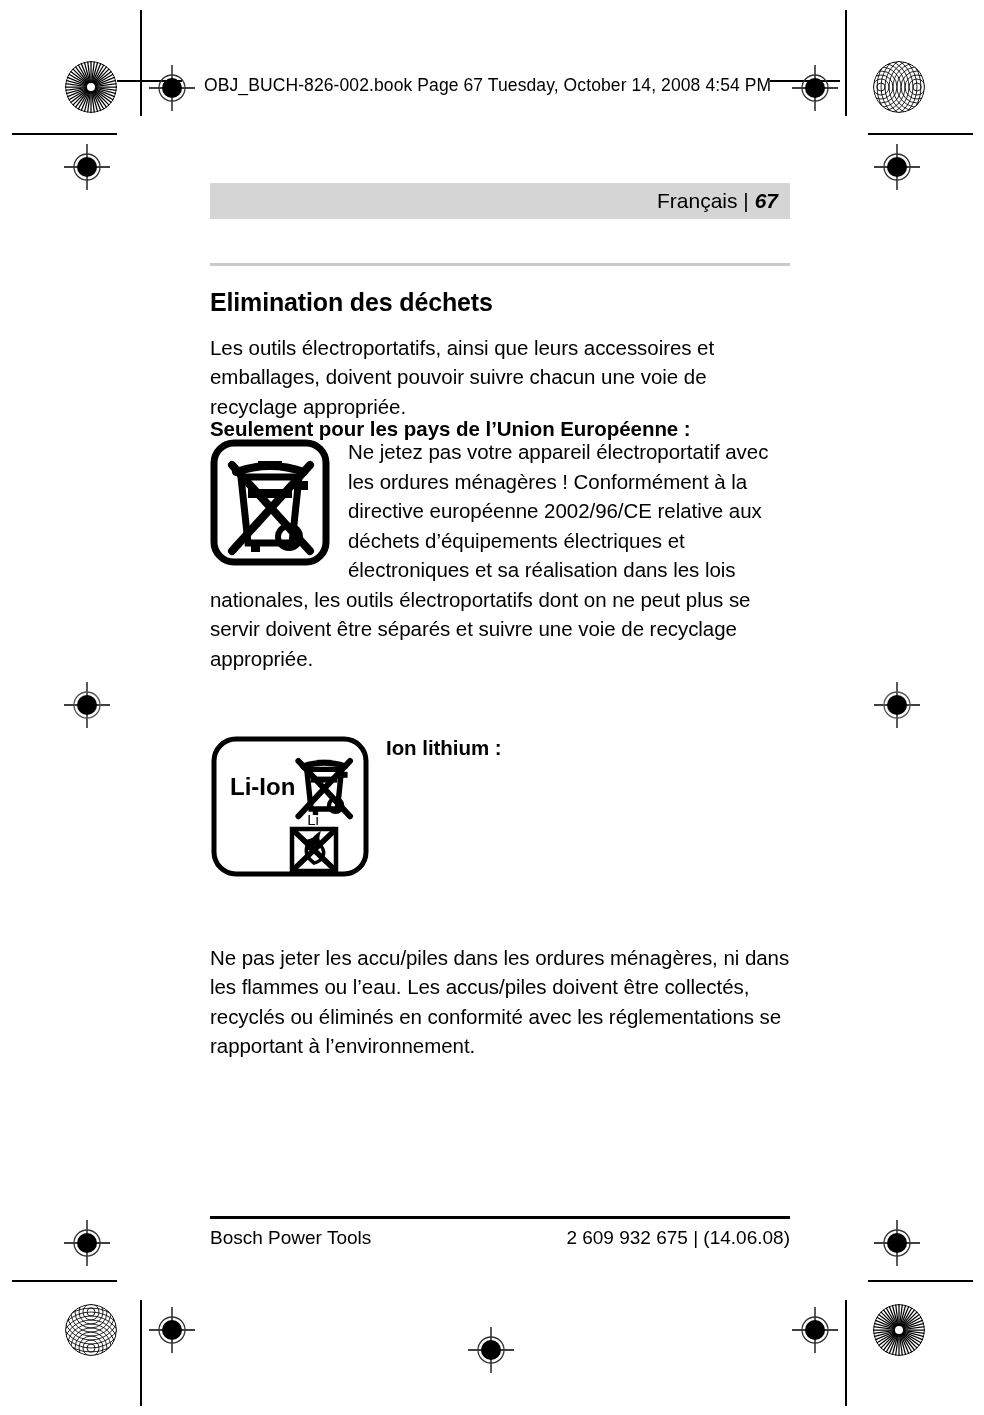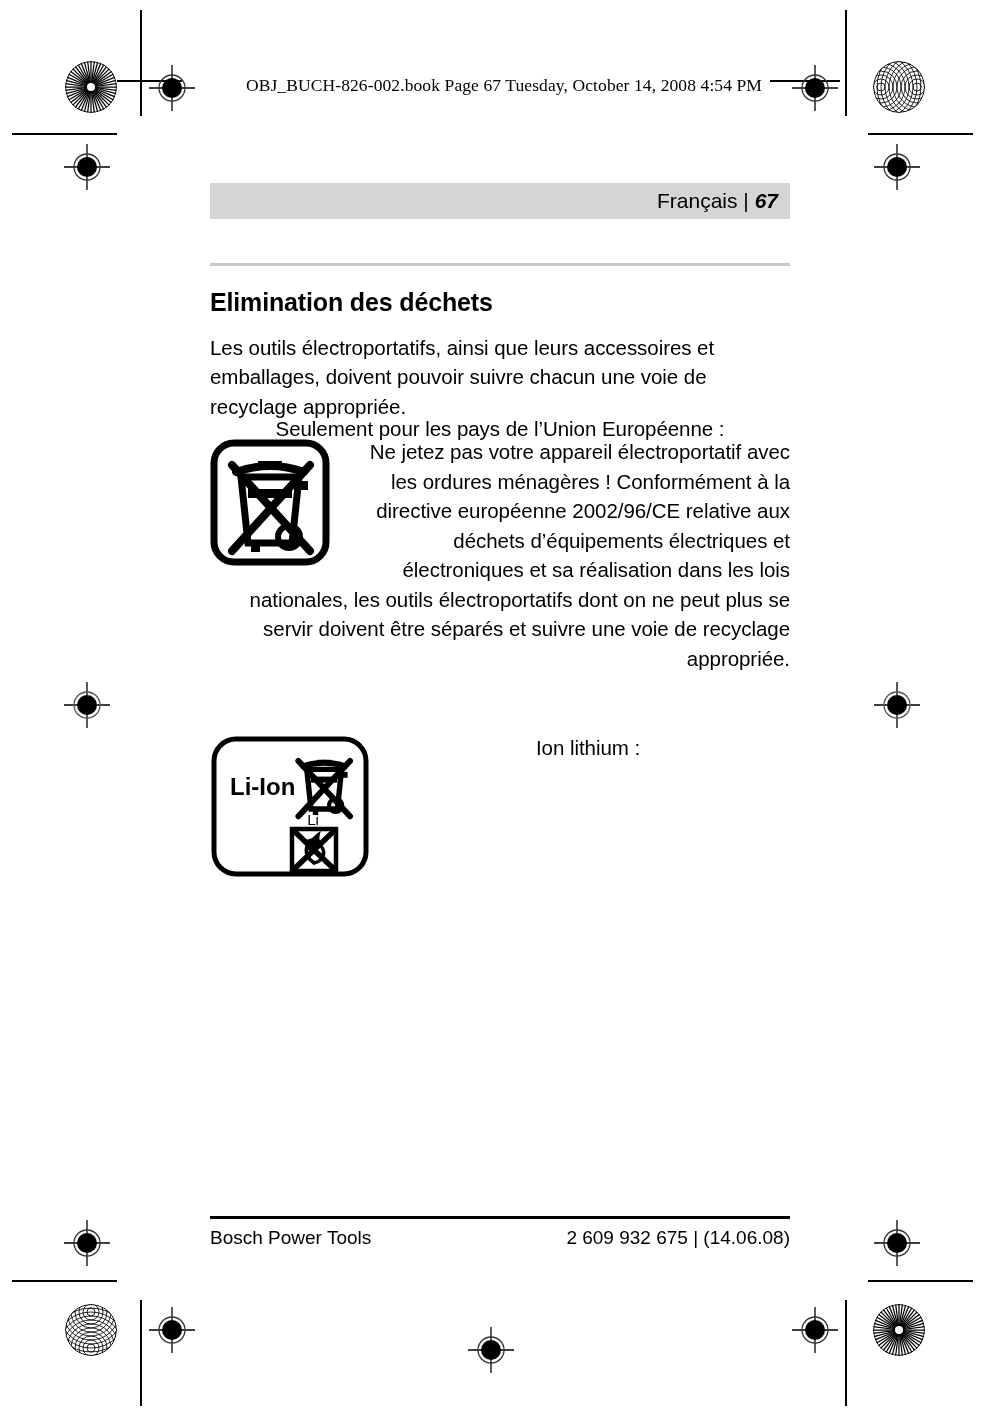--- a/index.html
+++ b/index.html
@@ -13,41 +13,41 @@
   .hline{height:1.5px;}
 
   .regmark{position:absolute;width:46px;height:46px;margin:-23px 0 0 -23px;}
   .regmark svg{display:block;}
 
   .dotcircle{position:absolute;width:52px;height:52px;margin:-26px 0 0 -26px;border-radius:50%;overflow:hidden;}
   .dotcircle svg{display:block;}
 
   
   .runhead{position:absolute;left:204px;top:75px;width:600px;
-           font-family:Liberation Serif, serif;
-           font-size:17.5px;letter-spacing:.1px;white-space:nowrap;text-align:center;}
+           font-family:Liberation Sans, sans-serif;
+           font-size:17.5px;letter-spacing:.1px;white-space:nowrap;}
   .runhead-rule{position:absolute;background:#000;height:1.5px;}
 
   
   .page{position:absolute;left:210px;top:0;width:580px;height:1415px;}
 
   .headband{position:absolute;left:0;top:183px;width:580px;height:36px;
             background:#d5d5d5;}
   .headband .label{position:absolute;right:12px;top:6px;font-size:21px;
             line-height:24px;white-space:nowrap;}
   .headband .label b{font-weight:bold;font-style:italic;}
 
   .toprule{position:absolute;left:0;top:263px;width:580px;height:2.5px;background:#c9c9c9;}
 
   .h1{position:absolute;left:0;top:271px;width:580px;font-size:25px;
       font-weight:bold;letter-spacing:-.15px;}
 
   .para{position:absolute;left:0;width:580px;font-size:20.5px;line-height:29.5px;
         letter-spacing:-.05px;}
-  .bold{font-weight:normal;text-align:center;}
+  .bold{font-weight:bold;}
 
   
   .figblock{position:absolute;left:0;width:580px;}
   .figbox{float:left;}
   .figtext{font-size:20.5px;line-height:29.5px;letter-spacing:-.05px;}
 
   
   .footrule{position:absolute;left:0;top:1216px;width:580px;height:2.5px;background:#000;}
   .footer{position:absolute;left:0;top:1227px;width:580px;font-size:19px;text-align:right;}
   .footer .fl{float:left;}
@@ -302,21 +302,21 @@
   </div>
 
   <div class="toprule"></div>
 
   <h1 class="h1">Elimination des déchets</h1>
 
   <p class="para" style="top:312px;">Les outils électroportatifs, ainsi que leurs accessoires et emballages, doivent pouvoir suivre chacun une voie de recyclage appropriée.</p>
 
   <p class="para bold" style="top:393px;">Seulement pour les pays de l’Union Européenne :</p>
 
-  <div class="figblock" style="top:437px;text-align:right;">
+  <div class="figblock" style="top:437px;">
     <div class="figbox" style="margin:2px 18px 4px 0;">
       <svg width="120" height="127" viewBox="0 0 120 127">
         <rect x="4" y="4" width="112" height="119" rx="20" ry="20" fill="none" stroke="#000" stroke-width="7"></rect>
 
         <path d="M31 38 L89 38 L82 104 L38 104 Z" fill="none" stroke="#000" stroke-width="7"></path>
 
         <path d="M26 33 Q60 21 94 33" fill="none" stroke="#000" stroke-width="8" stroke-linecap="round"></path>
         <rect x="48" y="22" width="24" height="7" fill="#000"></rect>
 
         <rect x="84" y="42" width="14" height="9" fill="#000"></rect>
@@ -362,20 +362,21 @@
           <line x1="42" y1="2" x2="2" y2="40" stroke="#000" stroke-width="5.5" stroke-linecap="round"></line>
         </g>
       </svg>
     </div>
     <div class="figtext">
       <div class="bold">Ion lithium :</div>
     </div>
     <div class="clr"></div>
   </div>
 
+  <p class="para" style="top:922px;">Ne pas jeter les accu/piles dans les ordures ménagères, ni dans les flammes ou l’eau. Les accus/piles doivent être collectés, recyclés ou éliminés en conformité avec les réglementations se rapportant à l’environnement.</p>
 
   <div class="footrule"></div>
   <div class="footer">
     <span class="fl">Bosch Power Tools</span>
     <span class="fr">2 609 932 675 | (14.06.08)</span>
     <div class="clr"></div>
   </div>
 
 </div>
 

